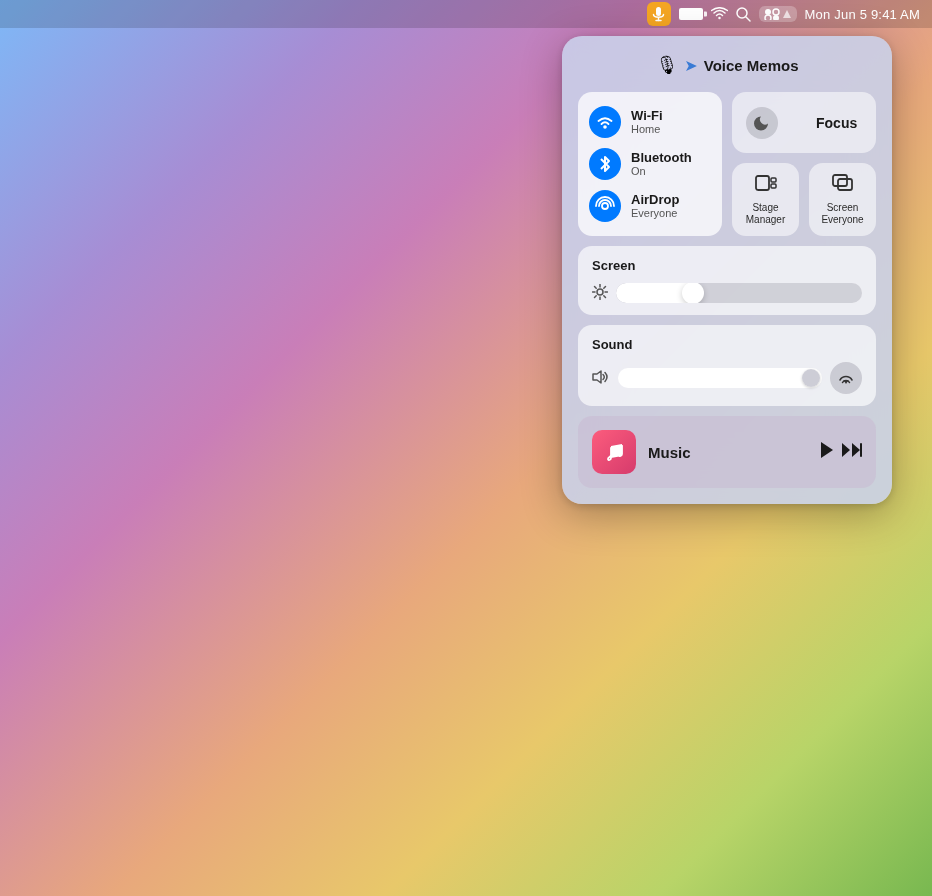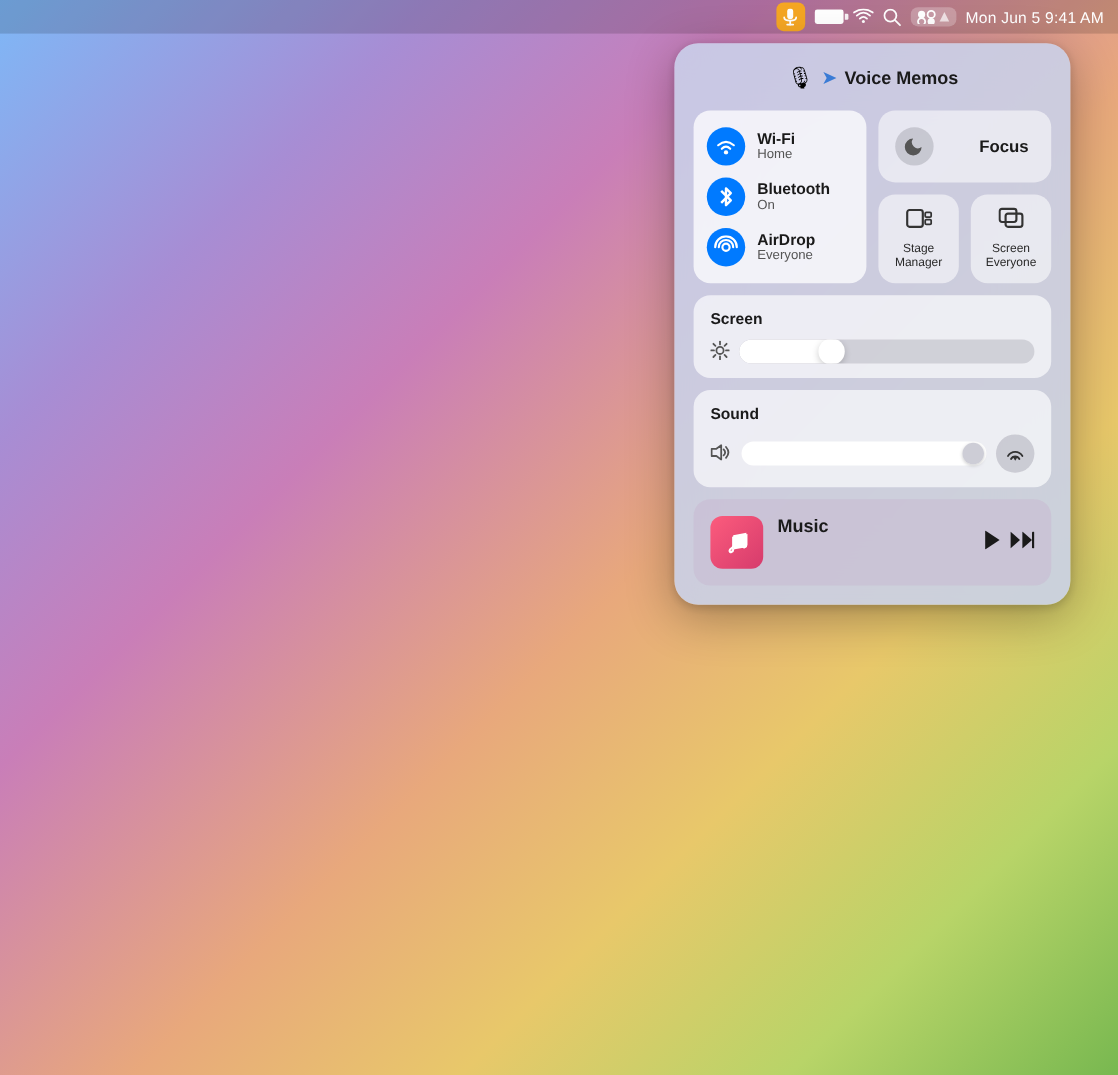--- a/index.html
+++ b/index.html
@@ -354,20 +354,21 @@
       color: #333;
       flex-shrink: 0;
     }
 
     
     .cc-music-section {
       background: rgba(200, 185, 210, 0.55);
       border-radius: 14px;
       padding: 14px;
       display: flex;
+      align-items: center;
       gap: 12px;
     }
 
     .music-app-icon {
       width: 44px;
       height: 44px;
       background: linear-gradient(135deg, #fc5c7d, #d63b6c);
       border-radius: 10px;
       display: flex;
       align-items: center;

